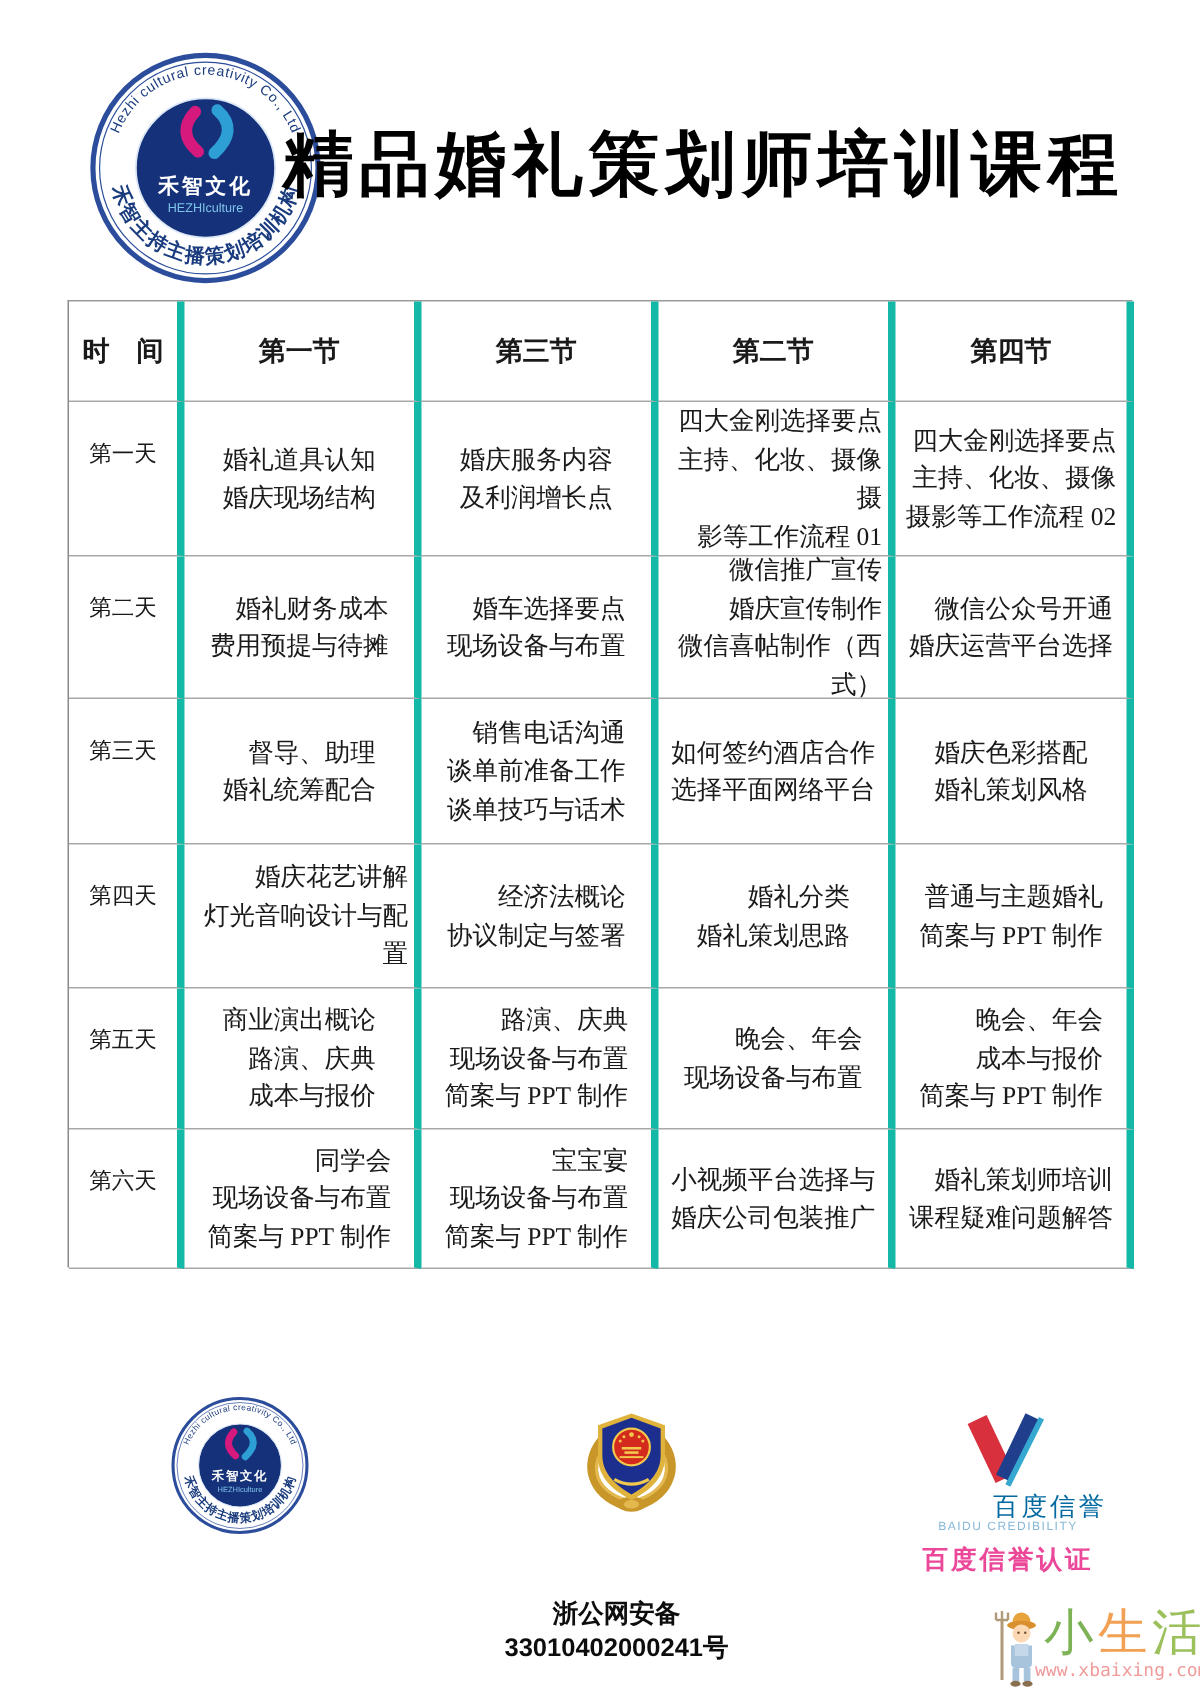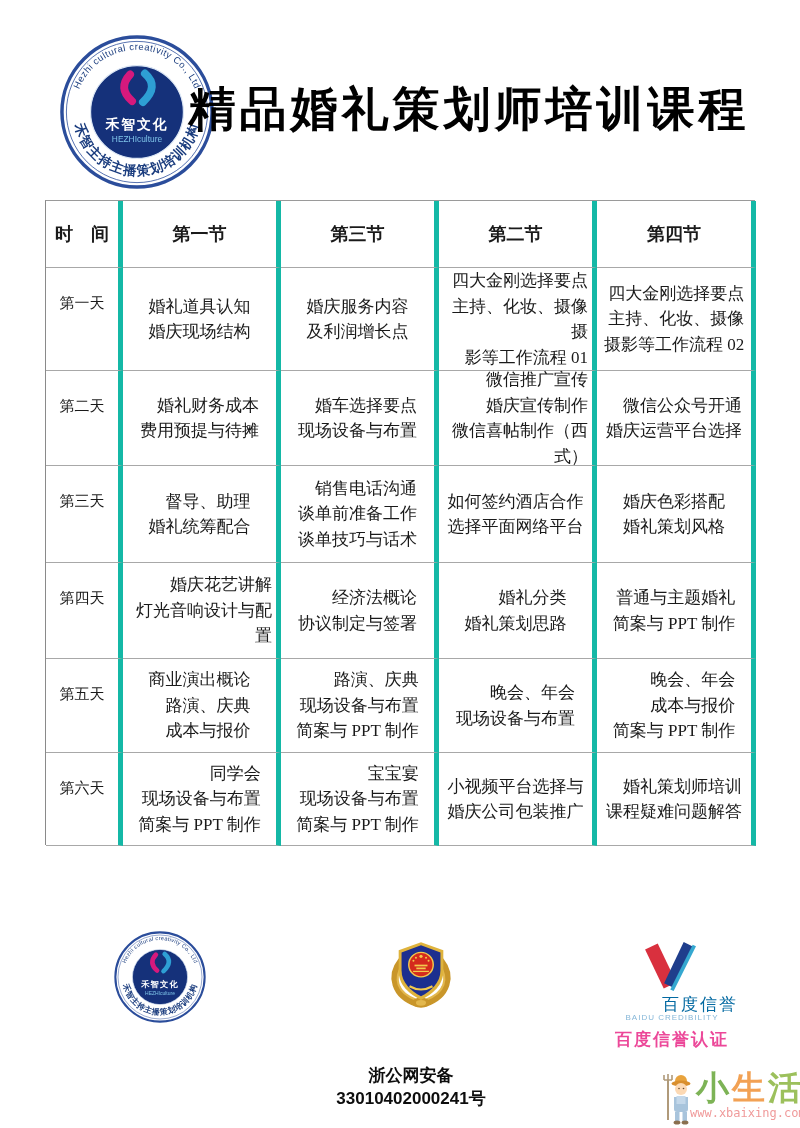--- a/index.html
+++ b/index.html
@@ -38,21 +38,21 @@
       font-family:"Liberation Sans","DejaVu Sans",sans-serif;font-size:17px;letter-spacing:2px;color:#0369a1;}
   #baidu-subtitle{position:absolute;left:606px;top:1013px;width:132px;text-align:center;
       font-family:"Liberation Sans","DejaVu Sans",sans-serif;font-size:8px;letter-spacing:1px;color:#86b7d8;}
   #baidu-caption{position:absolute;left:600px;top:1028px;width:144px;text-align:center;
       font-family:"Liberation Sans","DejaVu Sans",sans-serif;font-weight:bold;font-size:17px;letter-spacing:2px;color:#ec4899;}
 
   
   #watermark{position:absolute;left:660px;top:1068px;width:140px;height:60px;}
   #farmer-mascot-icon{position:absolute;left:2px;top:2px;width:32px;height:56px;}
   .wm-chars{position:absolute;left:36px;top:0px;width:100px;
-      font-family:"Liberation Sans","DejaVu Sans",sans-serif;font-weight:bold;font-size:33px;
+      font-family:"Liberation Sans","DejaVu Sans",sans-serif;font-weight:normal;font-size:33px;
       line-height:40px;letter-spacing:3px;white-space:nowrap;}
   .wm-c1{color:#7db356;} .wm-c2{color:#f2a154;} .wm-c3{color:#9cc05c;}
   .wm-url{position:absolute;left:30px;top:38px;width:110px;
       font-family:"DejaVu Sans Mono","Liberation Mono",monospace;font-size:12px;color:#f09a9a;white-space:nowrap;}
 </style>
 </head>
 <body>
 
 <div id="page">
 

